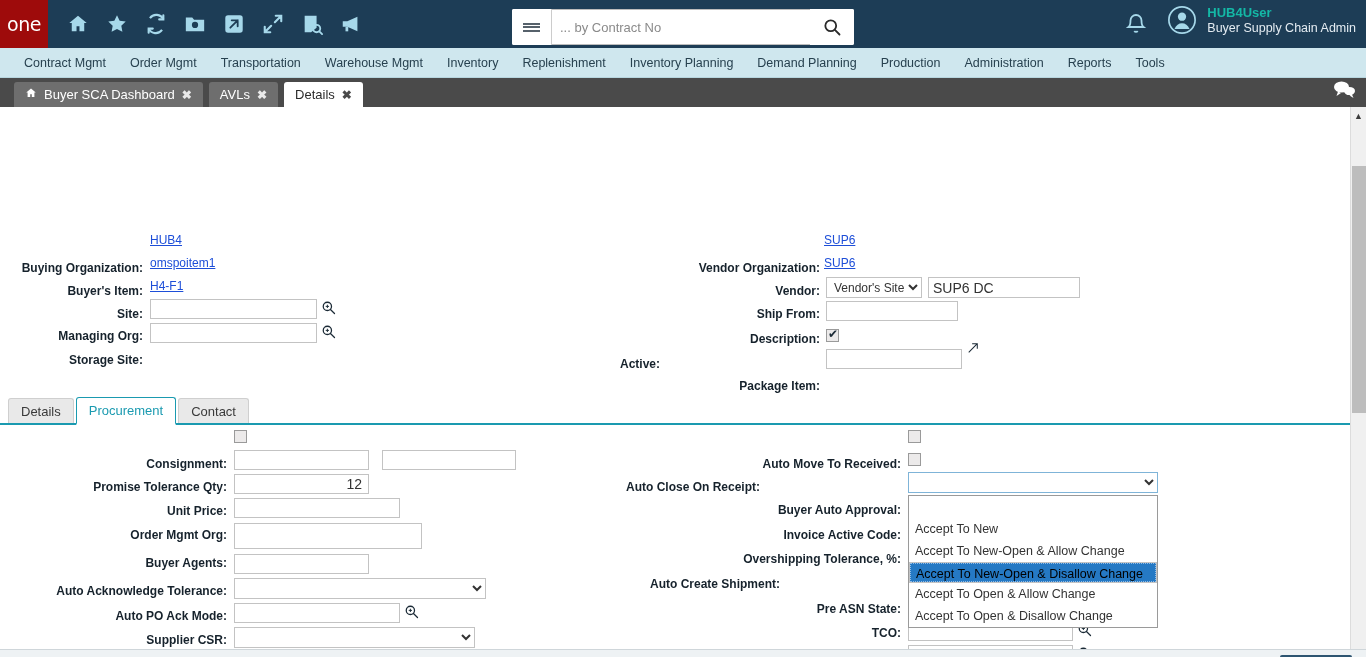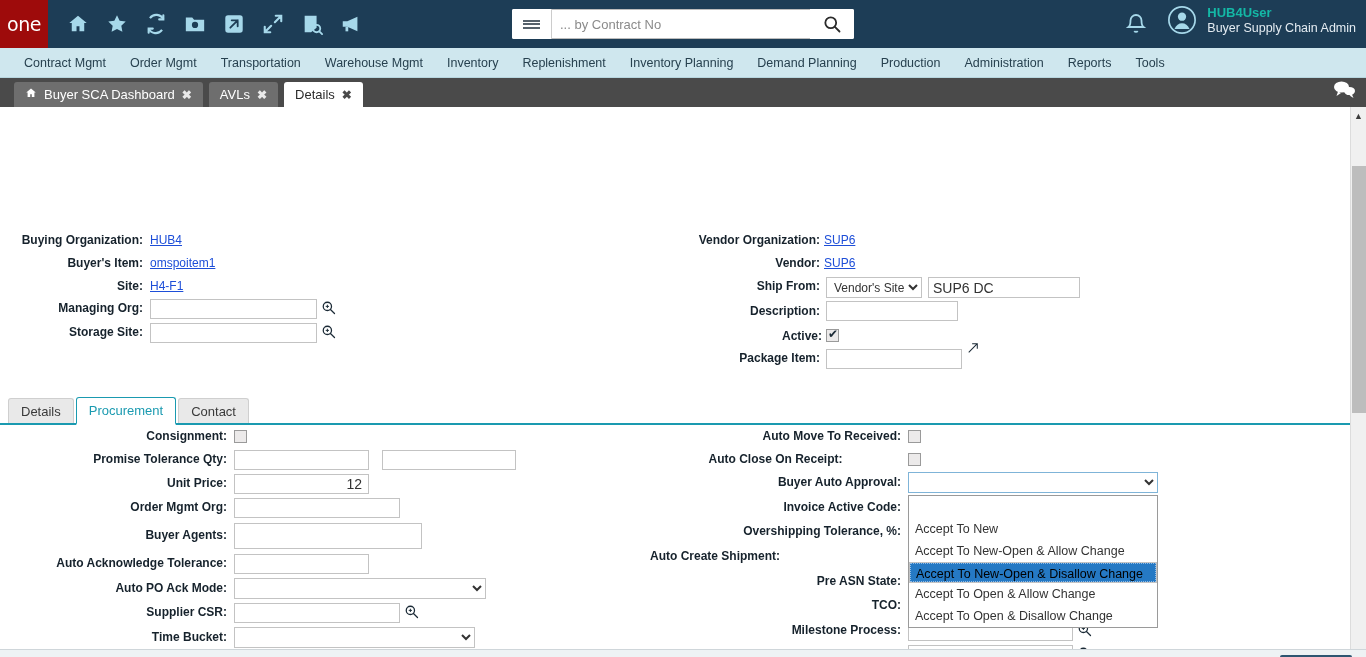--- a/index.html
+++ b/index.html
@@ -27,21 +27,21 @@
     font-size: 19px; font-weight: 400;
     letter-spacing: -0.5px;
     font-family: "DejaVu Sans", sans-serif;
   }
   .topicons { display: flex; align-items: center; gap: 17px; margin-left: 19px; }
   .topicons .ic { width: 22px; height: 22px; display:block; }
   .topicons .ic svg { display:block; }
 
   .searchwrap {
     position: absolute; left: 512px; top: 9px;
-    display: flex; height: 30px;
+    display: flex; height: 36px;
     background: #fff;
     border-radius: 2px;
     width: 342px;
     overflow: hidden;
   }
   .search-burger {
     width: 40px; display:flex; align-items:center; justify-content:center;
     border-right: 1px solid #ccc;
     background:#fff;
   }
@@ -112,21 +112,21 @@
     height: 542px;
     background: #fff;
     overflow: hidden;
   }
 
   .hdr-form { position: relative; height: 160px; }
 
   .fld { position:absolute; display:flex; align-items:center; white-space:nowrap; }
   .lbl {
     font-size: 12px; font-weight: bold; color:#16222c;
-    text-align: right; padding-right: 5px;
+    text-align: right; padding-right: 5px; margin-top: 28px;
   }
   .lnk { font-size: 12px; color: #1d4ed8; text-decoration: underline; cursor:pointer; }
   .inp {
     border: 1px solid #c3c3c3; height: 20px; font-size: 14px;
     padding: 0 4px; background:#fff; outline:none;
     font-family: "Liberation Sans", sans-serif; color:#333;
   }
   .inp.num { text-align: right; padding-right: 6px; }
   .sel {
     border: 1px solid #c3c3c3; height: 21px; font-size: 12px;
@@ -429,21 +429,21 @@
       <input class="inp" style="width: 152px; margin-left: 6px; height: 21px;" value="SUP6 DC">
     </div>
 
     <div class="fld" style="left:650px; top:197px; width:175px; justify-content:flex-end;">
       <span class="lbl">Description:</span>
     </div>
     <div class="fld" style="left:826px; top:194px;">
       <input class="inp" style="width: 132px;" value="">
     </div>
 
-    <div class="fld" style="left:652px; top:222px; width:175px; justify-content:flex-end;">
+    <div class="fld" style="left:620px; top:222px; width:175px; ">
       <span class="lbl">Active:</span>
     </div>
     <div class="fld" style="left:826px; top:222px;">
       <span class="cbx checked"></span>
     </div>
 
     <div class="fld" style="left:650px; top:244px; width:175px; justify-content:flex-end;">
       <span class="lbl">Package Item:</span>
     </div>
     <div class="fld" style="left:826px; top:242px;">
@@ -535,21 +535,21 @@
       <select class="sel" style="width:241px;"><option></option></select>
     </div>
 
     <div class="fld" style="left:650px; top:4px; width:256px; justify-content:flex-end;">
       <span class="lbl">Auto Move To Received:</span>
     </div>
     <div class="fld" style="left:908px; top:5px;">
       <span class="cbx"></span>
     </div>
 
-    <div class="fld" style="left:650px; top:27px; width:256px; justify-content:center;">
+    <div class="fld" style="left:626px; top:27px; width:256px; justify-content:flex-start;">
       <span class="lbl">Auto Close On Receipt:</span>
     </div>
     <div class="fld" style="left:908px; top:28px;">
       <span class="cbx"></span>
     </div>
 
     <div class="fld" style="left:650px; top:50px; width:256px; justify-content:flex-end;">
       <span class="lbl">Buyer Auto Approval:</span>
     </div>
     <div class="fld" style="left:908px; top:47px;">

